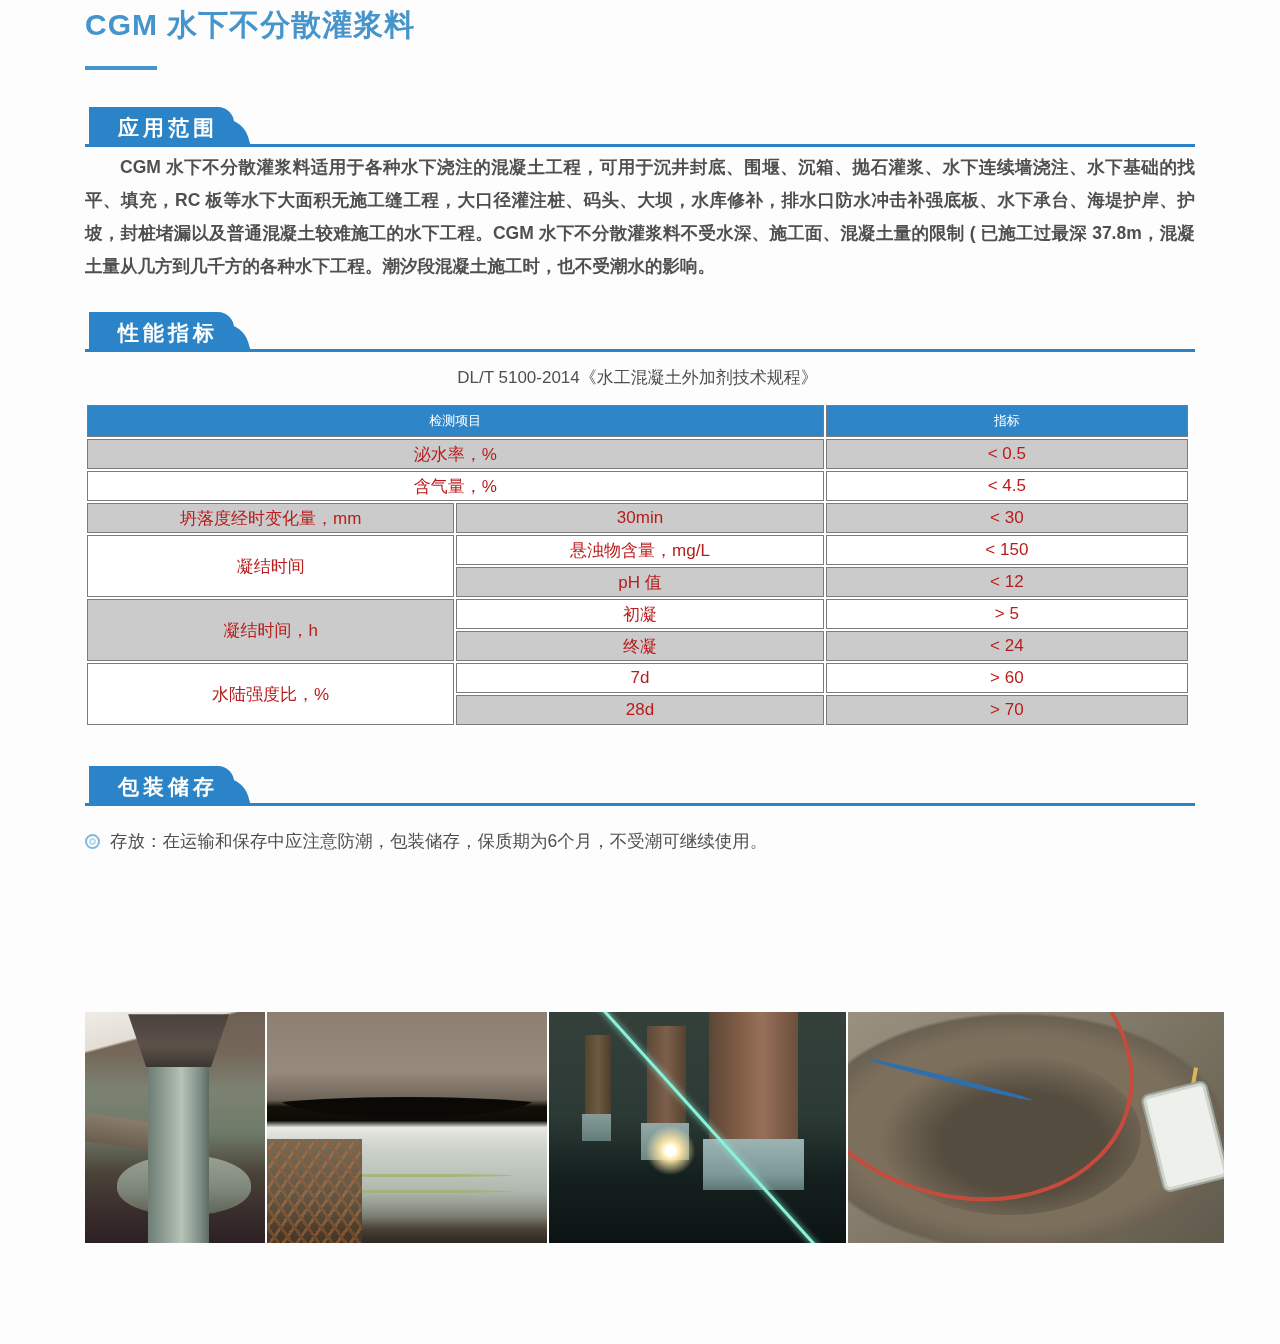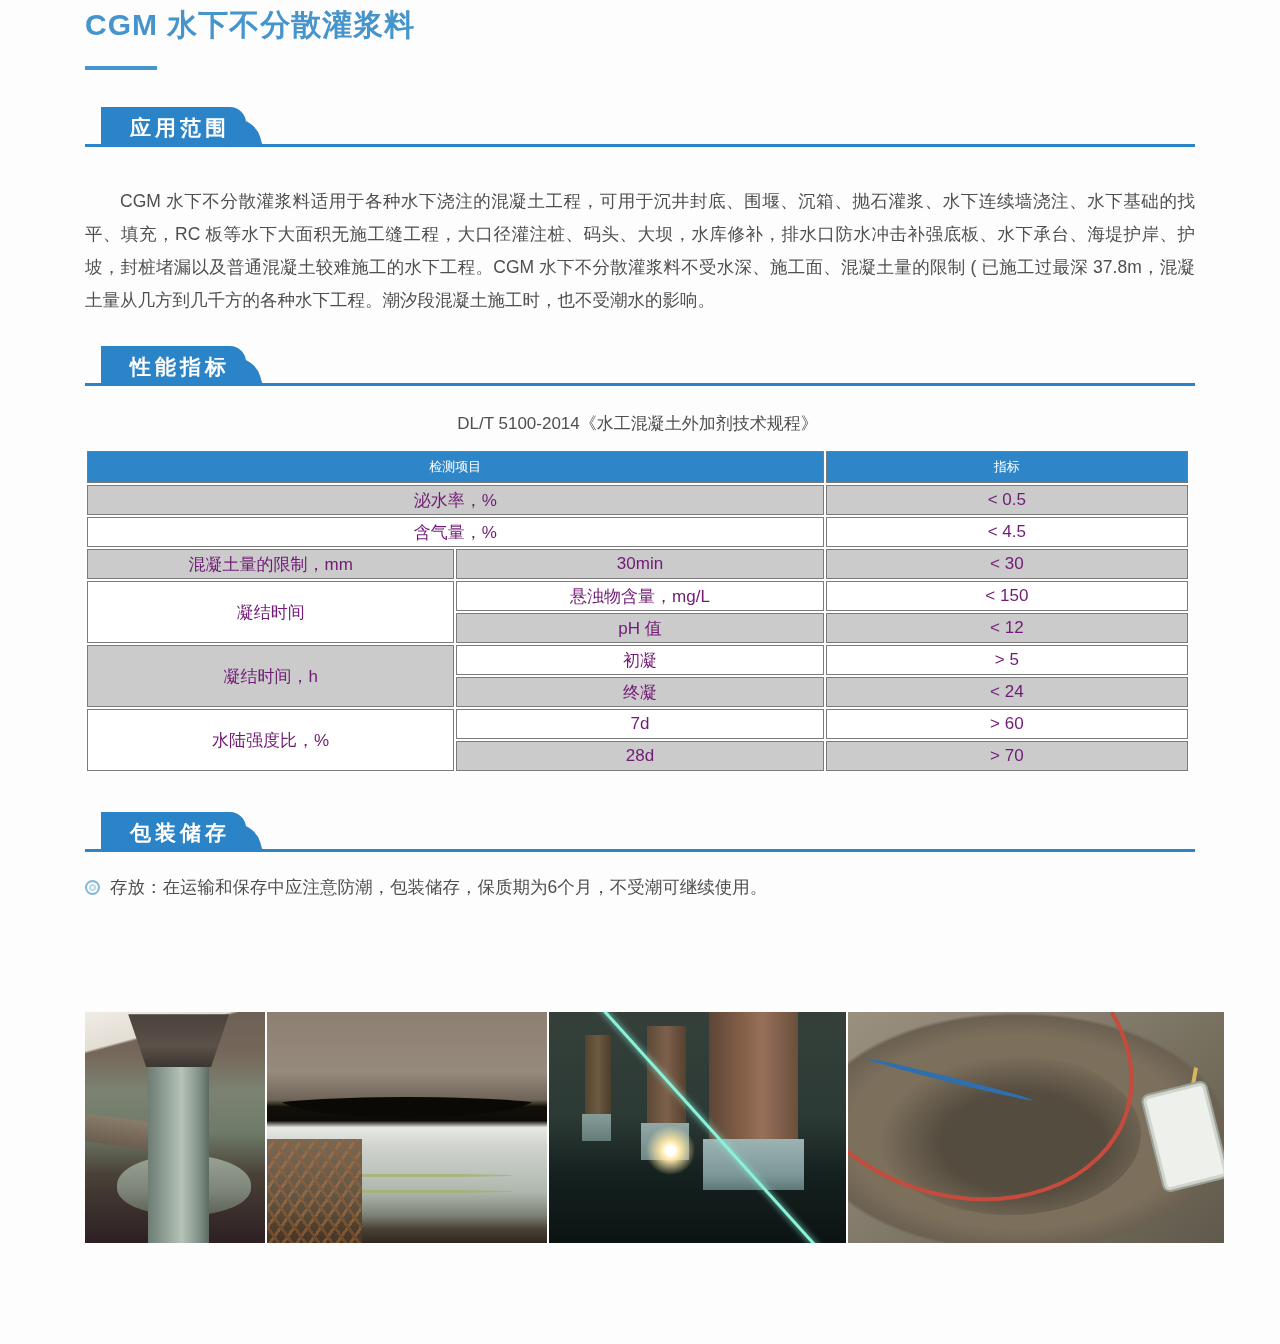--- a/index.html
+++ b/index.html
@@ -15,36 +15,36 @@
     font-family:"Liberation Sans","DejaVu Sans",sans-serif;color:var(--txt);}
   .page{position:relative;width:1280px;height:1344px;padding:5px 108px 0 85px;}
 
   .doc-title{color:var(--title-blue);font-size:30px;font-weight:bold;letter-spacing:1px;line-height:1.3;}
   .title-rule{width:72px;height:4px;background:var(--title-blue);margin-top:22px;}
 
   .para{font-size:17.5px;line-height:33px;text-align:justify;text-indent:2em;color:#4f4f4f;}
   .intro{margin-top:40px;width:1110px;}
 
   .sec-h{position:relative;height:39px;border-bottom:3px solid var(--accent);width:1110px;}
-  .sec-h .tab{position:absolute;left:16px;bottom:-3px;height:40px;line-height:41px;
+  .sec-h .tab{position:absolute;left:4px;bottom:-3px;height:40px;line-height:41px;
     background:var(--accent);color:#fff;font-size:21px;font-weight:bold;
     letter-spacing:4px;padding:0 16px 0 29px;border-top-right-radius:16px;z-index:2;}
   .sec-h .tab::after{content:"";position:absolute;right:-17px;bottom:0;width:34px;height:28px;
     background:var(--accent);transform:skewX(16deg);transform-origin:bottom left;
     border-top-right-radius:18px;z-index:-1;}
 
   .sec-app-h{margin-top:38px;}
-  .app-body{margin-top:38px;width:1110px;}
+  .app-body{margin-top:4px;width:1110px;font-weight:bold;}
 
   .sec-perf-h{margin-top:30px;}
-  .std-caption{margin-top:26px;width:1105px;text-align:center;font-size:17px;color:#4f4f4f;}
+  .std-caption{margin-top:14px;width:1105px;text-align:center;font-size:17px;color:#4f4f4f;}
 
   table.spec{margin-top:14px;width:1105px;border-collapse:separate;border-spacing:2px;background:#fff;}
   table.spec th,table.spec td{border:1px solid var(--border);text-align:center;
-    font-size:17px;color:#701a75;height:30px;padding:1px 4px;}
+    font-size:17px;color:#b91c1c;height:30px;padding:1px 4px;}
   table.spec th{background:var(--hdr-blue);color:#fff;font-weight:normal;height:32px;font-size:13px;}
   td.g{background:var(--row-gray);}
   td.w{background:#ffffff;}
 
   .sec-pack-h{margin-top:40px;}
   .bullets{margin-top:20px;}
   .bullet{display:flex;align-items:center;margin-bottom:12px;font-size:17.5px;color:#4f4f4f;line-height:30px;}
   .ring{flex:0 0 auto;width:15px;height:15px;border-radius:50%;margin-right:10px;
     border:2px solid #82b9d6;background:#fff;box-shadow:inset 0 0 0 2px #fff,inset 0 0 0 4px #bcd9ea;}
 
@@ -139,21 +139,21 @@
     </tr>
     <tr>
       <td colspan="2" class="g">泌水率，%</td>
       <td class="g">&lt; 0.5</td>
     </tr>
     <tr>
       <td colspan="2" class="w">含气量，%</td>
       <td class="w">&lt; 4.5</td>
     </tr>
     <tr>
-      <td class="g" style="width:370px">混凝土量的限制，mm</td>
+      <td class="g" style="width:370px">坍落度经时变化量，mm</td>
       <td class="g" style="width:370px">30min</td>
       <td class="g">&lt; 30</td>
     </tr>
     <tr>
       <td rowspan="2" class="w">凝结时间</td>
       <td class="w">悬浊物含量，mg/L</td>
       <td class="w">&lt; 150</td>
     </tr>
     <tr>
       <td class="g">pH 值</td>

